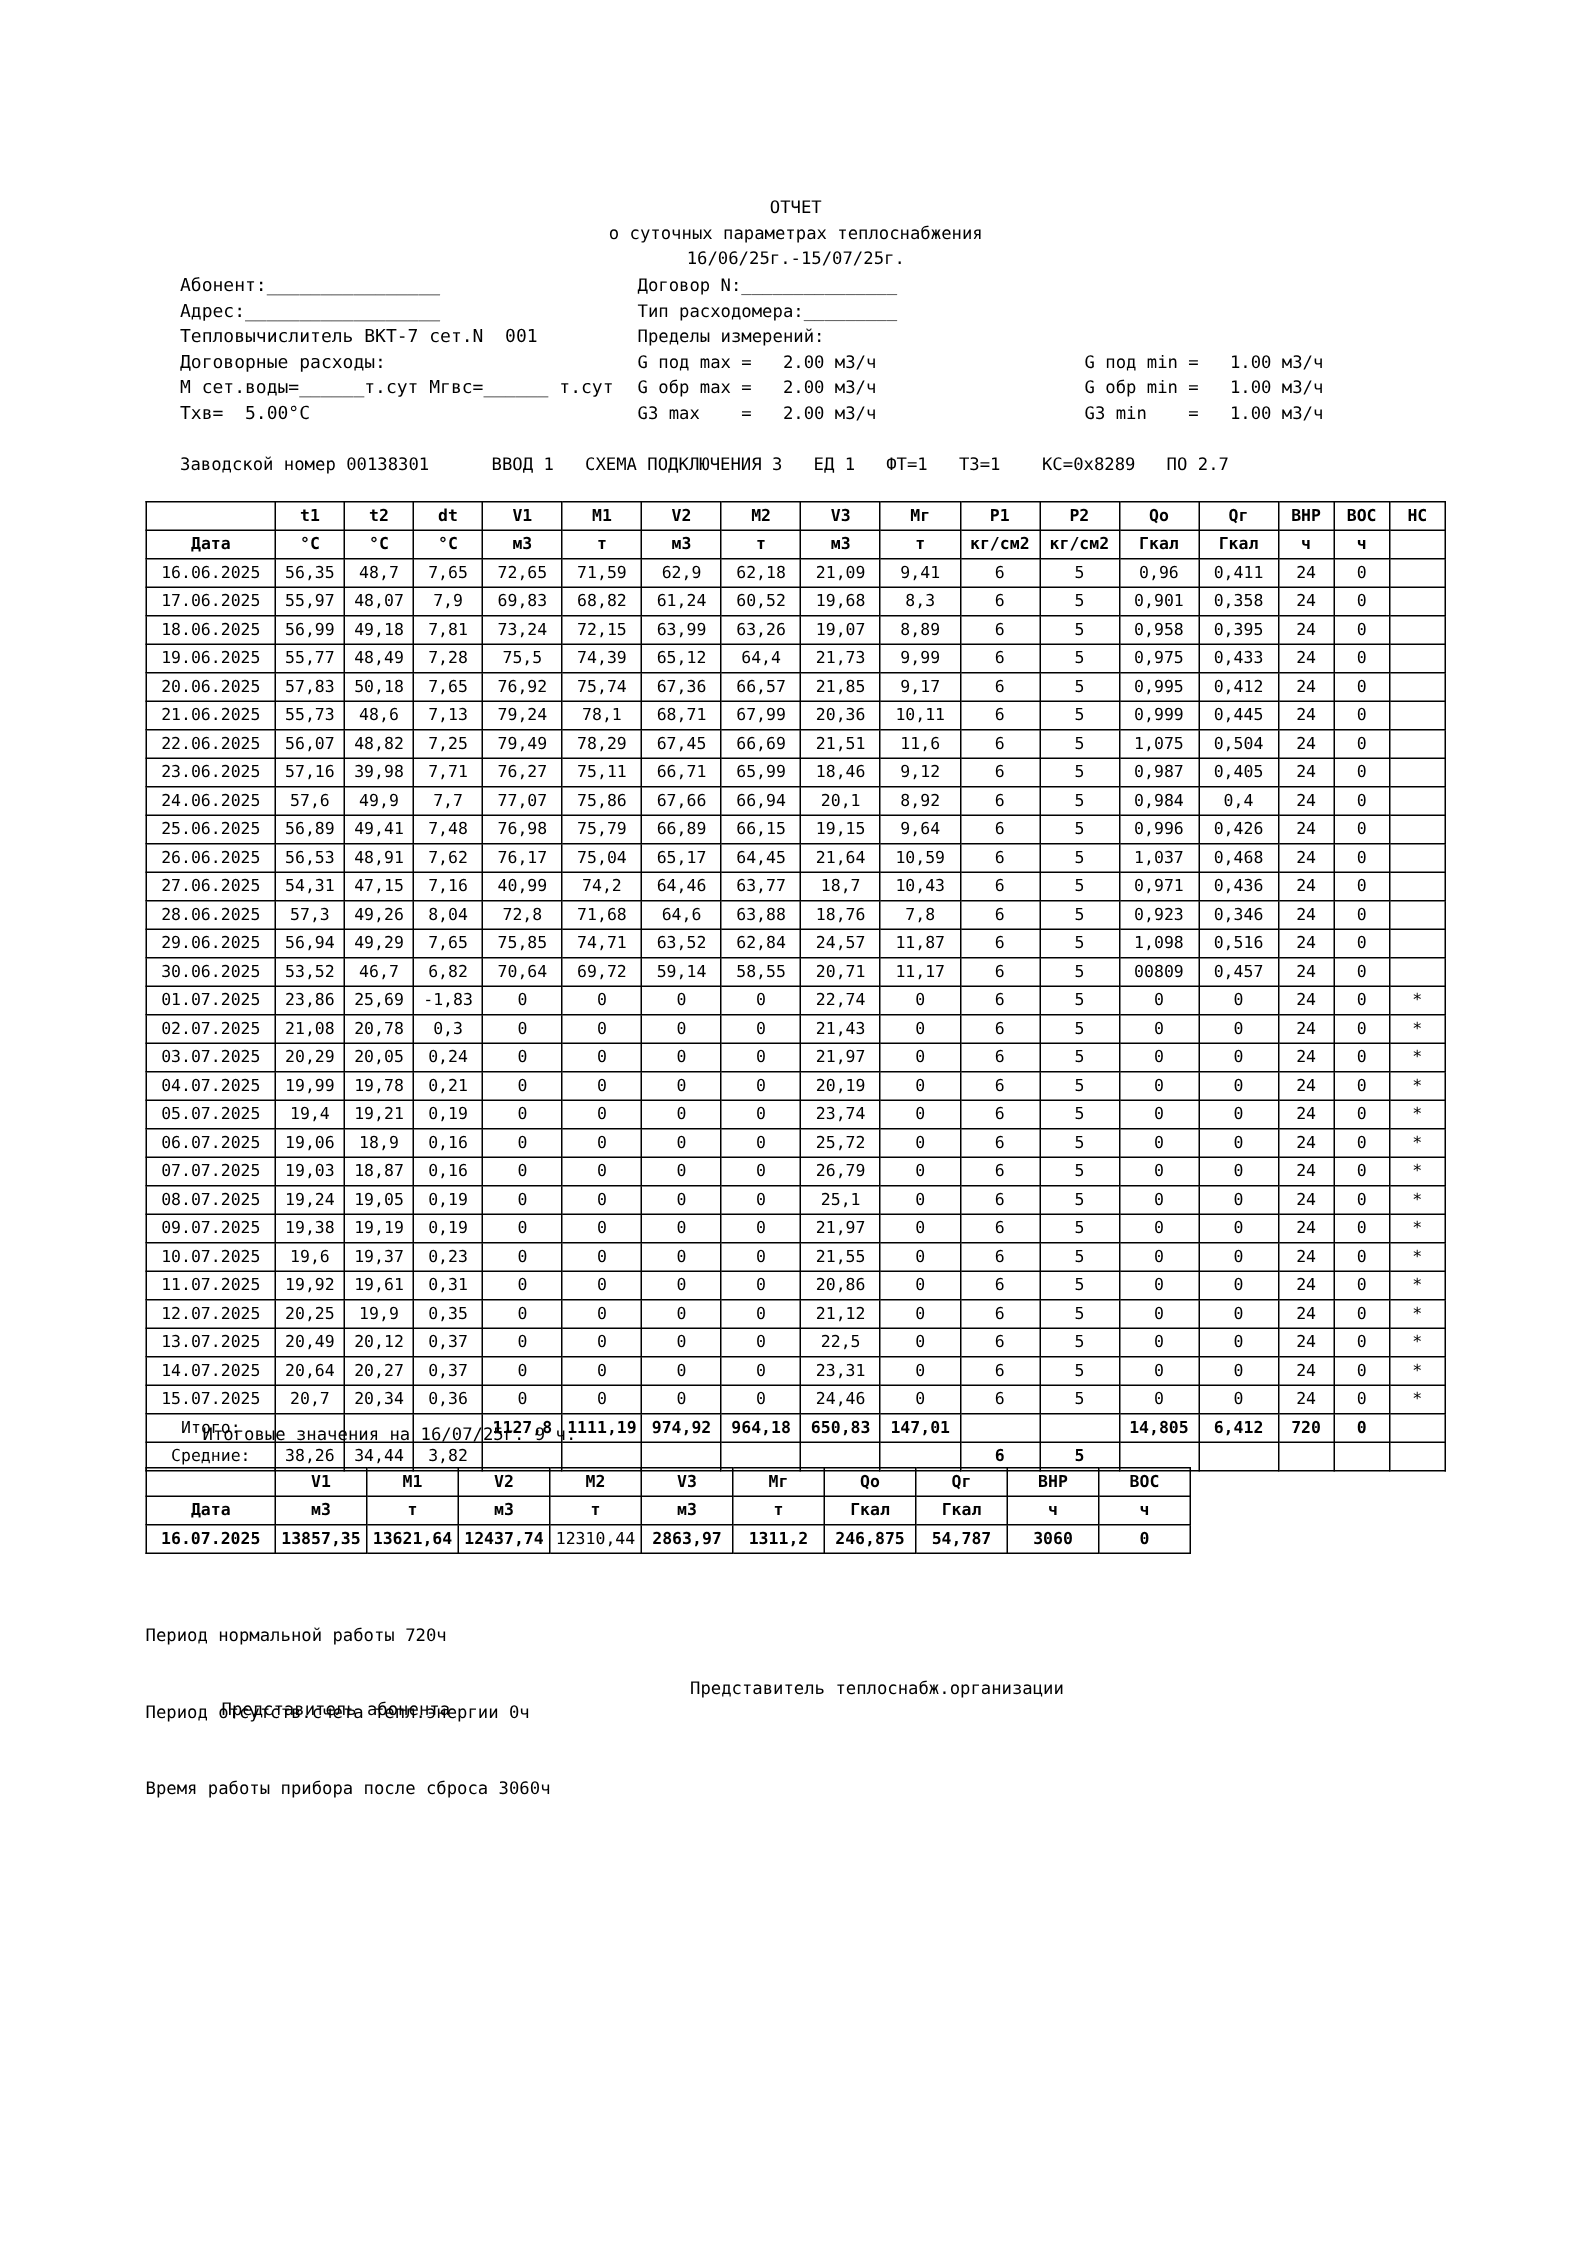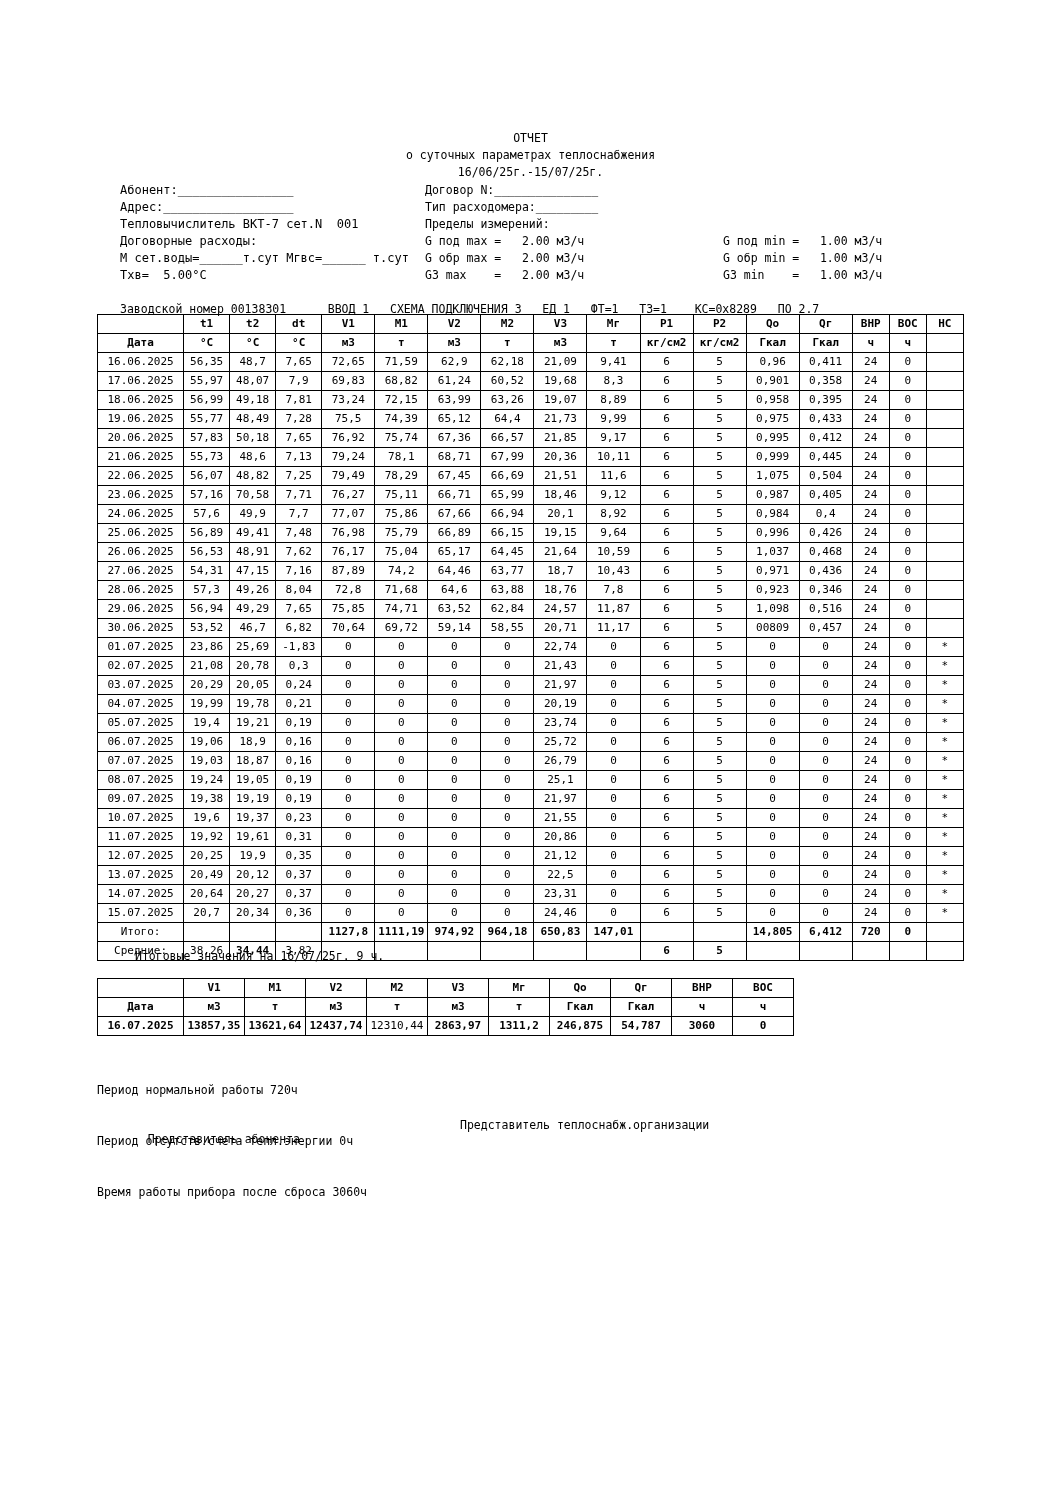--- a/index.html
+++ b/index.html
@@ -89,21 +89,21 @@
     font-weight: normal;
     overflow: hidden;
     white-space: nowrap;
   }
   table.grid th {
     font-weight: bold;
   }
   #main-table-wrap {
     position: absolute;
     left: 97px;
-    top: 314px;
+    top: 334px;
   }
   #main-table { width: 867px; }
   #main-table .c-date { width: 85px; text-align: center;}
   #main-table .c-num { width: 52px; }
   #main-table .c-nar { width: 45px; }
   #main-table .c-p  { width: 52px; }
   #main-table .c-hc { width: 36px; }
   .row-label {
     font-weight: bold;
     text-align: left;
@@ -359,21 +359,21 @@
             <td class="c-p">5</td>
             <td class="c-num">1,075</td>
             <td class="c-num">0,504</td>
             <td class="c-hc">24</td>
             <td class="c-hc">0</td>
             <td class="c-hc"></td>
           </tr>
           <tr>
             <td class="c-date">23.06.2025</td>
             <td class="c-nar">57,16</td>
-            <td class="c-nar">70,58</td>
+            <td class="c-nar">39,98</td>
             <td class="c-nar">7,71</td>
             <td class="c-num">76,27</td>
             <td class="c-num">75,11</td>
             <td class="c-num">66,71</td>
             <td class="c-num">65,99</td>
             <td class="c-num">18,46</td>
             <td class="c-num">9,12</td>
             <td class="c-p">6</td>
             <td class="c-p">5</td>
             <td class="c-num">0,987</td>
@@ -437,21 +437,21 @@
             <td class="c-num">0,468</td>
             <td class="c-hc">24</td>
             <td class="c-hc">0</td>
             <td class="c-hc"></td>
           </tr>
           <tr>
             <td class="c-date">27.06.2025</td>
             <td class="c-nar">54,31</td>
             <td class="c-nar">47,15</td>
             <td class="c-nar">7,16</td>
-            <td class="c-num">87,89</td>
+            <td class="c-num">40,99</td>
             <td class="c-num">74,2</td>
             <td class="c-num">64,46</td>
             <td class="c-num">63,77</td>
             <td class="c-num">18,7</td>
             <td class="c-num">10,43</td>
             <td class="c-p">6</td>
             <td class="c-p">5</td>
             <td class="c-num">0,971</td>
             <td class="c-num">0,436</td>
             <td class="c-hc">24</td>
@@ -815,21 +815,21 @@
             <td class="c-p" style="font-weight: bold;"></td>
             <td class="c-num" style="font-weight: bold;">14,805</td>
             <td class="c-num" style="font-weight: bold;">6,412</td>
             <td class="c-hc" style="font-weight: bold;">720</td>
             <td class="c-hc" style="font-weight: bold;">0</td>
             <td class="c-hc" style="font-weight: bold;"></td>
           </tr>
           <tr>
             <td class="c-date row-label">Средние:</td>
             <td class="c-nar" style="font-weight: normal;">38,26</td>
-            <td class="c-nar" style="font-weight: bold;">34,44</td>
+            <td class="c-nar" style="font-weight: normal;">34,44</td>
             <td class="c-nar" style="font-weight: normal;">3,82</td>
             <td class="c-num" style="font-weight: bold;"></td>
             <td class="c-num" style="font-weight: bold;"></td>
             <td class="c-num" style="font-weight: bold;"></td>
             <td class="c-num" style="font-weight: bold;"></td>
             <td class="c-num" style="font-weight: bold;"></td>
             <td class="c-num" style="font-weight: bold;"></td>
             <td class="c-p" style="font-weight: bold;">6</td>
             <td class="c-p" style="font-weight: bold;">5</td>
             <td class="c-num" style="font-weight: bold;"></td>

